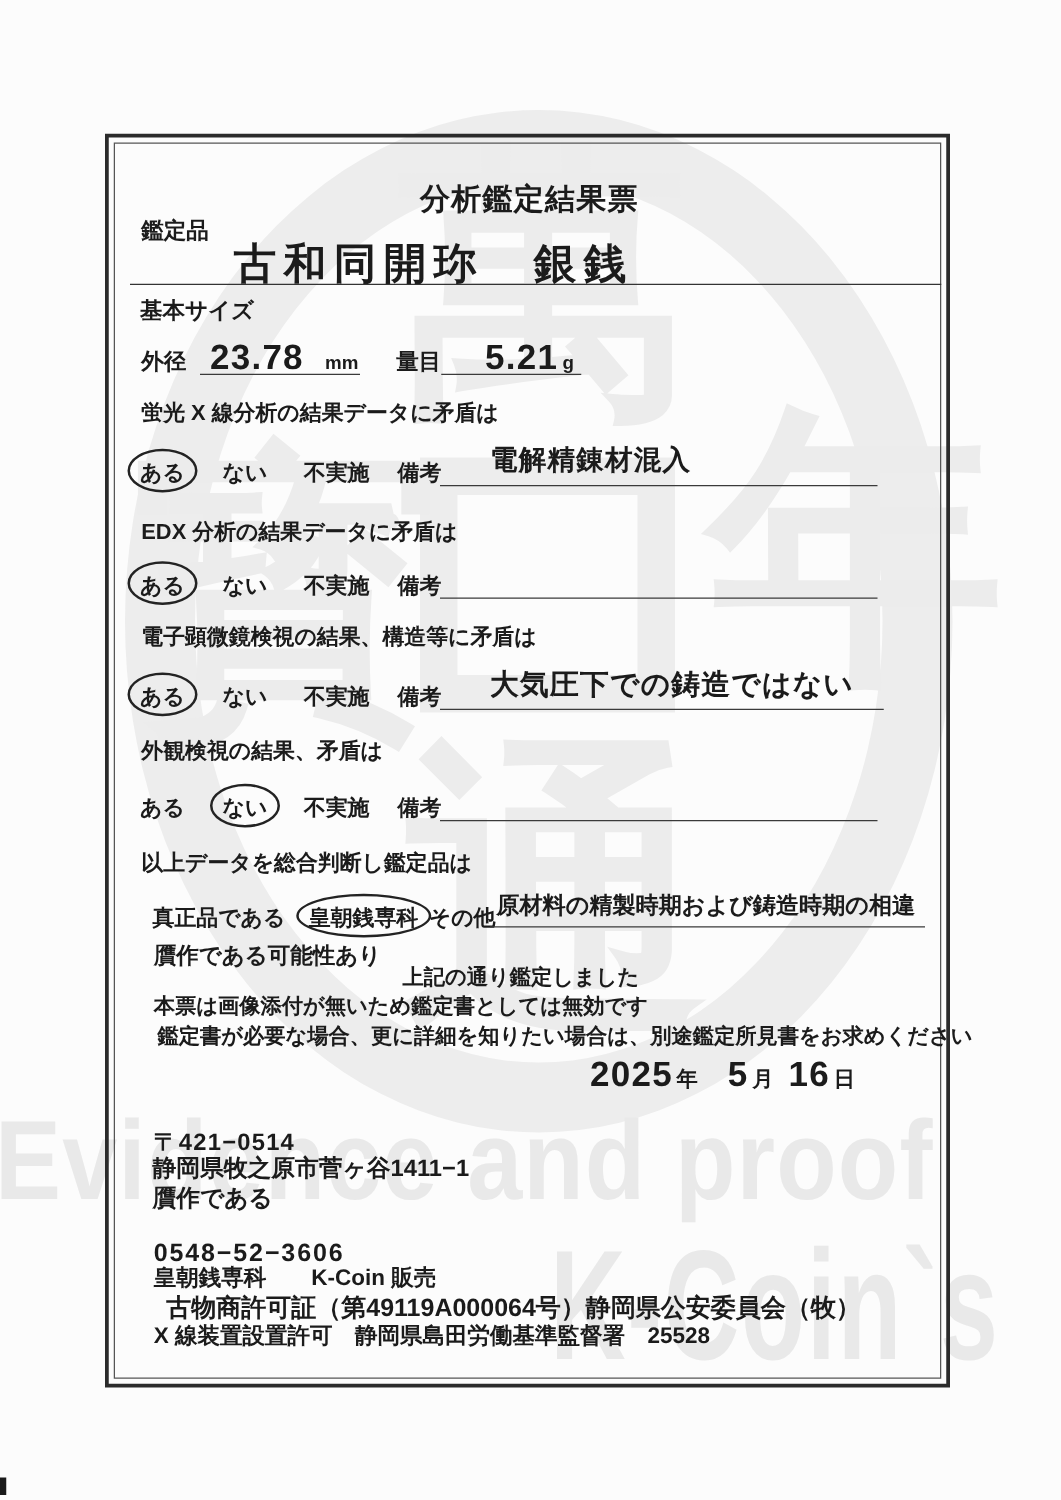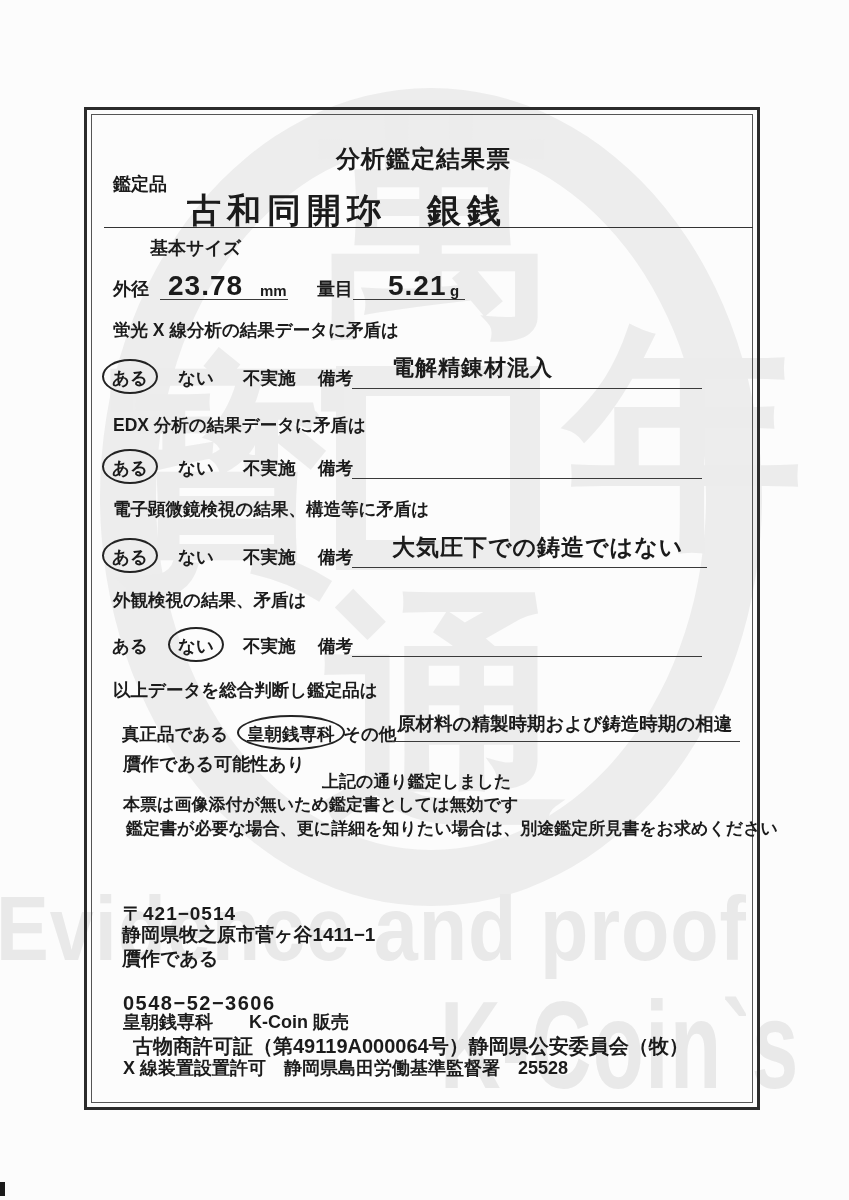--- a/index.html
+++ b/index.html
@@ -25,21 +25,21 @@
   
   .frame-outer{position:absolute;left:84px;top:107px;width:676px;height:1003px;border:3px solid #2b2b2b;box-sizing:border-box;z-index:1;}
   .frame-inner{position:absolute;left:4px;top:4px;right:4px;bottom:4px;border:1px solid #555;}
   
   .content{position:absolute;inset:0;z-index:2;}
   .form-title{left:336px;top:143px;font-size:24px;font-weight:700;letter-spacing:1px;}
   .item-label{left:113px;top:172px;font-size:18px;font-weight:700;}
   .timestamp{left:468px;top:165px;font-size:21px;font-family:"Liberation Serif","DejaVu Serif",serif;}
   .item-name{left:187px;top:188px;font-size:34px;font-weight:900;letter-spacing:6px;}
   .divider{left:104px;top:227px;width:649px;border-top:1.6px solid #333;height:0;}
-  .size-heading{left:112px;top:236px;font-size:18px;font-weight:700;margin-left:38px;}
+  .size-heading{left:112px;top:236px;font-size:18px;font-weight:700;}
   .sizerow{left:0;top:270px;width:849px;height:34px;}
   .sz-lab{position:absolute;font-size:18px;font-weight:700;white-space:nowrap;}
   .sz-val{position:absolute;font-size:28px;font-weight:700;letter-spacing:1px;white-space:nowrap;}
   .sz-unit{position:absolute;font-size:15px;font-weight:600;white-space:nowrap;}
   .szu{position:absolute;border-bottom:1.6px solid #3a3a3a;height:0;}
   .q{position:absolute;left:113px;font-size:17.5px;font-weight:700;white-space:nowrap;}
   .optrow{position:absolute;left:0;width:849px;height:32px;}
   .opt{position:absolute;font-size:17.5px;font-weight:700;white-space:nowrap;}
   .pos-a{left:112px}.pos-b{left:178px}.pos-c{left:243px}.pos-d{left:318px}
   .opt.circled::before{content:'';position:absolute;left:-10px;right:-10px;top:-7px;bottom:-4px;border:2.4px solid #232323;border-radius:50%;}
@@ -146,20 +146,23 @@
     <span class="opt c-pos-b circled">皇朝銭専科</span>
     <span class="opt c-pos-c">その他</span>
     <span class="c-remark">原材料の精製時期および鋳造時期の相違</span>
     <span class="c-uline"></span>
   </div>
   <div class="abs note-line">贋作である可能性あり</div>
   <div class="abs cert-line">上記の通り鑑定しました</div>
   <div class="abs disc1">本票は画像添付が無いため鑑定書としては無効です</div>
   <div class="abs disc2">鑑定書が必要な場合、更に詳細を知りたい場合は、別途鑑定所見書をお求めください</div>
 
+  <div class="abs daterow">
+    <span class="dnum">2025</span><span class="dunit sp24 sp4">年</span><span class="dnum">5</span><span class="dunit sp12 sp4">月</span><span class="dnum">16</span><span class="dunit sp4">日</span>
+  </div>
 
   <div class="abs postal">〒421−0514</div>
   <div class="abs addr">静岡県牧之原市菅ヶ谷1411−1</div>
   <div class="abs iname">贋作である</div>
   <div class="abs phone">0548−52−3606</div>
   <div class="abs shop">皇朝銭専科　　K-Coin 販売</div>
   <div class="abs lic1">古物商許可証（第49119A000064号）静岡県公安委員会（牧）</div>
   <div class="abs lic2">X 線装置設置許可　静岡県島田労働基準監督署　25528</div>
 
 </div>

